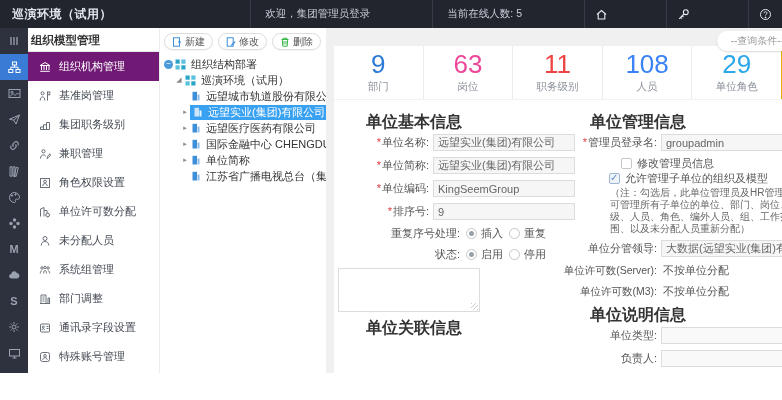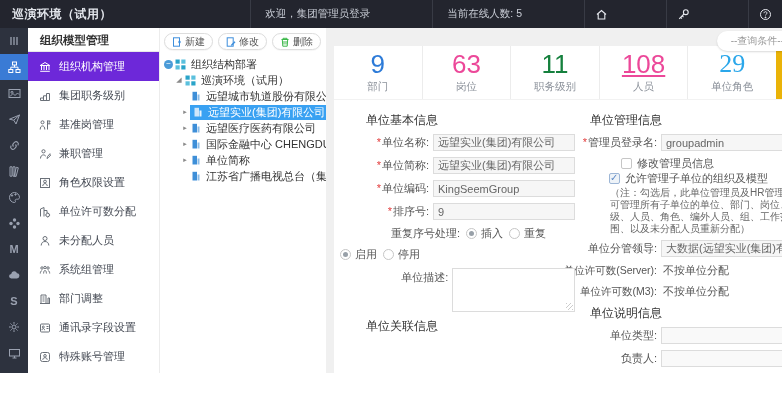--- a/index.html
+++ b/index.html
@@ -22,26 +22,26 @@
   .rail { position:absolute; left:0; top:28px; width:28px; height:345px; background:#2d323e;
     display:flex; flex-direction:column; align-items:stretch; }
   .rail-ic { height:26px; display:flex; align-items:center; justify-content:center; color:#9aa1b0;
     cursor:pointer; font-size:11px; }
   .rail-ic.active { background:#3a7bd5; color:#fff; }
   .rail-letter { font-size:11px; font-weight:bold; }
 
   
   .sidebar { position:absolute; left:28px; top:28px; width:132px; height:345px; background:#fff;
     border-right:1px solid #ececec; }
-  .sb-header { height:24px; line-height:24px; padding-left:12px; font-size:11.5px; font-weight:bold;
+  .sb-header { height:24px; line-height:24px; padding-left:3px; font-size:11.5px; font-weight:bold;
     color:#333; border-bottom:1px solid #e8e8e8; }
   .mi { height:29px; display:flex; align-items:center; padding-left:10px; cursor:pointer; color:#454a54; }
   .mi-ic { width:14px; display:flex; justify-content:center; color:#6a7078; }
   .mi-lb { font-size:11px; margin-left:7px; white-space:nowrap; }
-  .mi.active { background:#6d28d9; color:#fff; }
+  .mi.active { background:#701a75; color:#fff; }
   .mi.active .mi-ic { color:#fff; }
 
   
   .treepanel { position:absolute; left:160px; top:28px; width:166px; height:345px; background:#fff; }
   .t-toolbar { display:flex; gap:5px; padding:5px 0 4px 4px; }
   .t-btn { display:inline-flex; align-items:center; gap:3px; height:17px; padding:0 7px;
     border:1px solid #ddd; border-radius:9px; background:#fff; font-size:10px; color:#555;
     cursor:pointer; box-shadow:0 1px 1px rgba(0,0,0,.04); }
   .tree { font-size:11px; color:#333; margin-top:2px; }
   .trow { display:flex; align-items:center; height:16px; white-space:nowrap; cursor:pointer; }
@@ -56,28 +56,28 @@
   .vgap { position:absolute; left:326px; top:28px; width:8px; height:345px; background:#f0f0f0; }
 
   
   .content { position:absolute; left:334px; top:28px; width:448px; height:345px; background:#fff; overflow:hidden; }
   .querybar { height:18px; background:#f0f0f0; position:relative; }
   .pill { position:absolute; right:-16px; top:3px; background:#fff; border-radius:10px; padding:3px 14px;
     font-size:10px; color:#999; box-shadow:0 1px 2px rgba(0,0,0,.15); white-space:nowrap; cursor:pointer; }
   .stats { display:flex; height:54px; border-bottom:1px solid #f2f2f2; }
   .stat { flex:1; text-align:center; padding-top:3px; }
   .stat + .stat { border-left:1px solid #ececec; }
-  .stat:last-child { border-right:6px solid #eab308;font-family:Liberation Serif, serif; }
+  .stat:last-child { border-right:1px solid #eab308; }
   .stat-val { font-size:26px; line-height:30px; }
   .stat-lb { font-size:10.5px; color:#8b919a; margin-top:1px; }
 
   .forms { display:flex; padding-top:12px; }
   .colL { width:241px; flex-shrink:0; }
   .colR { width:250px; flex-shrink:0; }
-  .sec-hd { font-size:12px; font-weight:normal; color:#333; height:14px; margin-bottom:8px; }
+  .sec-hd { font-size:16px; font-weight:bold; color:#333; height:14px; margin-bottom:8px; }
   .colL .sec-hd { margin-left:32px; }
   .colR .sec-hd { margin-left:15px; }
   .frow { display:flex; align-items:center; margin-bottom:6px; }
   .flb { font-size:11px; color:#555; text-align:right; white-space:nowrap; }
   .colL .flb { width:86px;margin-left:40px; }
   .colR .flb { width:82px; }
   .flb.wide { width:94px; margin-left:-12px; font-size:10.5px; }
   .req::before { content:"*"; color:#e23b3b; margin-right:1px; }
   .inp { height:17px; border:1px solid #dcdcdc; background:#f6f6f6; font-size:11px; color:#666;
     padding:0 4px; margin-left:4px; font-family:inherit; white-space:nowrap; overflow:hidden; }
@@ -217,33 +217,33 @@
       <span class="mi-ic">
           <svg width="12" height="12" viewBox="0 0 12 12" fill="none" stroke="currentColor" stroke-width="1">
             <path d="M1.2 4.5L6 1.5l4.8 3zM2.5 5v4M5 5v4M7.5 5v4M10 5v4M1.2 10.3h9.6"></path>
           </svg>
         </span>
       <span class="mi-lb">组织机构管理</span>
     </div>
     <div class="mi">
       <span class="mi-ic">
           <svg width="12" height="12" viewBox="0 0 12 12" fill="none" stroke="currentColor" stroke-width="1">
-            <path d="M1.5 10.5V8h3v2.5M4.5 10.5V5.8h3v4.7M7.5 10.5V3.5h3v7M1.5 10.5h9"></path>
-          </svg>
-        </span>
-      <span class="mi-lb">集团职务级别</span>
-    </div>
-    <div class="mi">
-      <span class="mi-ic">
-          <svg width="12" height="12" viewBox="0 0 12 12" fill="none" stroke="currentColor" stroke-width="1">
             <circle cx="3.5" cy="3.3" r="1.5"></circle>
             <path d="M1.2 10.5c0-2.3 1-3.6 2.3-3.6s2.3 1.3 2.3 3.6M8.5 1.5v9M8.5 2h2.7l-1 1.4 1 1.4H8.5"></path>
           </svg>
         </span>
       <span class="mi-lb">基准岗管理</span>
+    </div>
+    <div class="mi">
+      <span class="mi-ic">
+          <svg width="12" height="12" viewBox="0 0 12 12" fill="none" stroke="currentColor" stroke-width="1">
+            <path d="M1.5 10.5V8h3v2.5M4.5 10.5V5.8h3v4.7M7.5 10.5V3.5h3v7M1.5 10.5h9"></path>
+          </svg>
+        </span>
+      <span class="mi-lb">集团职务级别</span>
     </div>
     <div class="mi">
       <span class="mi-ic">
           <svg width="12" height="12" viewBox="0 0 12 12" fill="none" stroke="currentColor" stroke-width="1">
             <circle cx="4.5" cy="3.3" r="1.6"></circle>
             <path d="M1.5 10.5c0-2.3 1.3-3.6 3-3.6 1 0 1.8.5 2.3 1.3M8 10.5l.5-2 2.5-2.8 1 1-2.6 2.9z"></path>
           </svg>
         </span>
       <span class="mi-lb">兼职管理</span>
     </div>
@@ -441,25 +441,25 @@
     <div class="stats">
       <div class="stat">
         <div class="stat-val" style="color: rgb(45, 123, 216);">9</div>
         <div class="stat-lb">部门</div>
       </div>
       <div class="stat">
         <div class="stat-val" style="color: #ec4899;">63</div>
         <div class="stat-lb">岗位</div>
       </div>
       <div class="stat">
-        <div class="stat-val" style="color: #15803d;">11</div>
+        <div class="stat-val" style="color: #ef4444;">11</div>
         <div class="stat-lb">职务级别</div>
       </div>
       <div class="stat">
-        <div class="stat-val" style="color: #ec4899; text-decoration: underline;">108</div>
+        <div class="stat-val" style="color: #3b82f6;">108</div>
         <div class="stat-lb">人员</div>
       </div>
       <div class="stat">
         <div class="stat-val" style="color: rgb(43, 167, 234);">29</div>
         <div class="stat-lb">单位角色</div>
       </div>
     </div>
 
     <div class="forms">
 
@@ -482,27 +482,27 @@
           <input class="inp" value="9" style="">
         </div>
         <div class="frow">
           <span class="flb">重复序号处理:</span>
           <span class="radio on"></span>
           <span class="ro-lb">插入</span>
           <span class="radio"></span>
           <span class="ro-lb">重复</span>
         </div>
         <div class="frow">
+          <span class="flb">状态:</span>
           <span class="radio on"></span>
           <span class="ro-lb">启用</span>
           <span class="radio"></span>
           <span class="ro-lb">停用</span>
         </div>
         <div class="frow top">
-          <span class="flb">单位描述:</span>
           <div class="ta">
               <span class="ta-grip"></span>
             </div>
         </div>
         <div class="sec-hd">单位关联信息</div>
       </div>
 
       <div class="colR">
         <div class="sec-hd">单位管理信息</div>
         <div class="frow">

